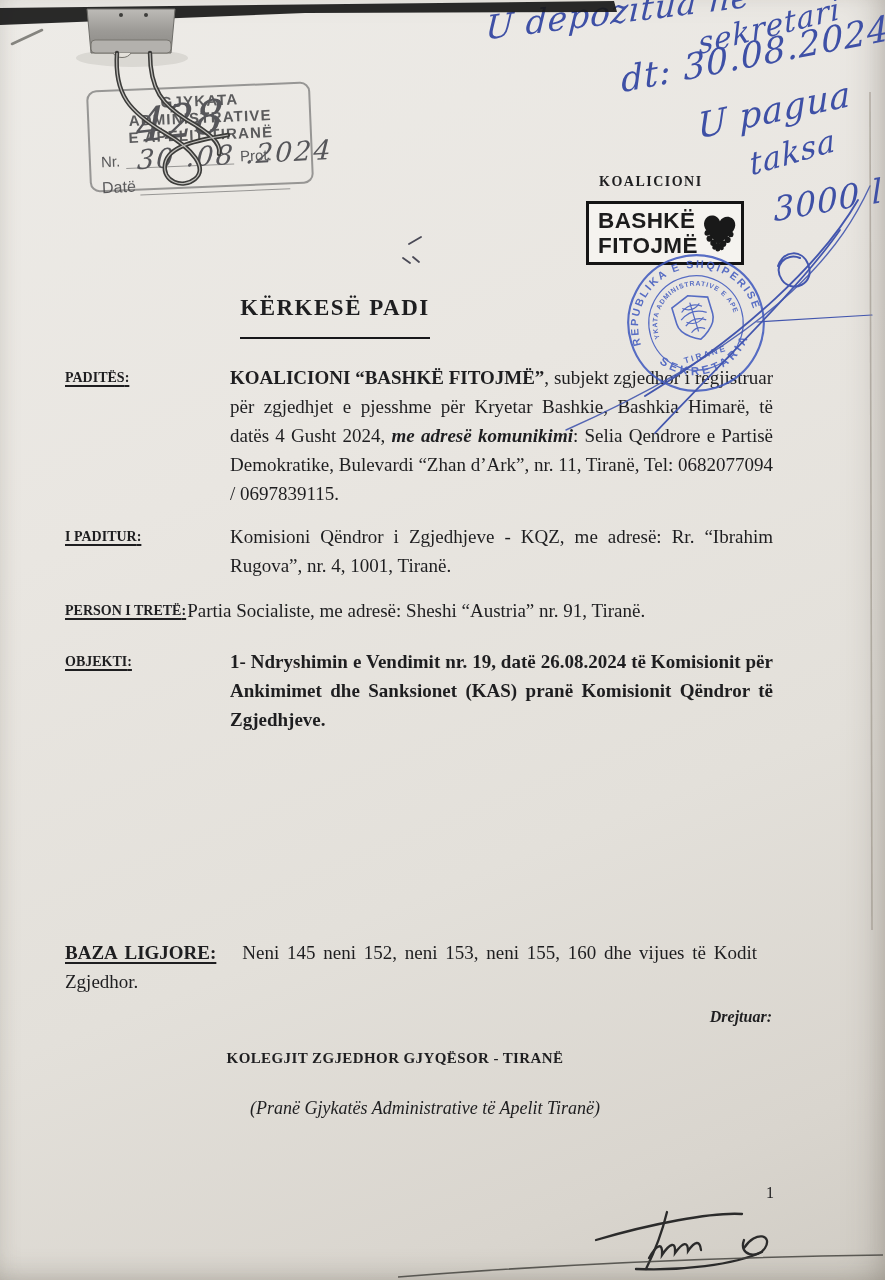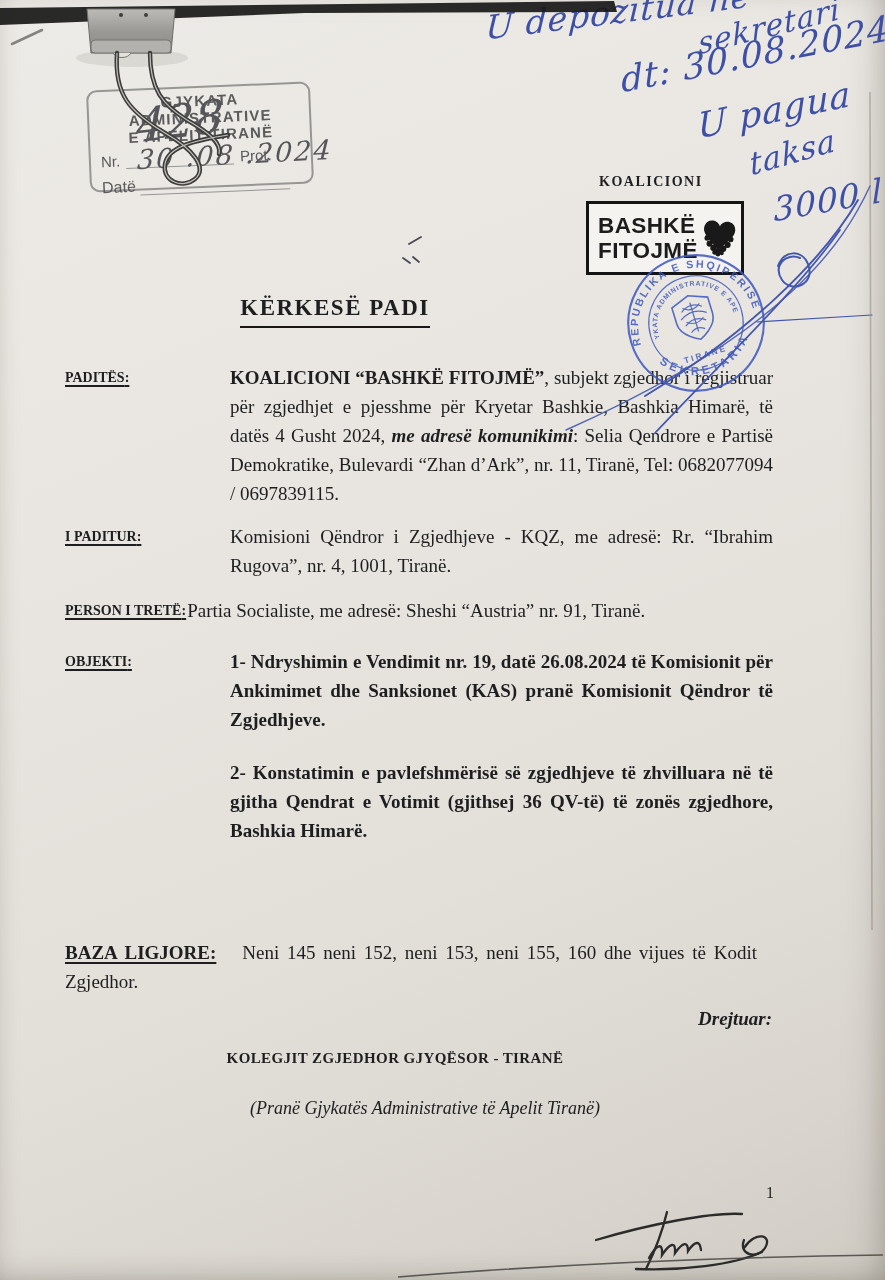--- a/index.html
+++ b/index.html
@@ -20,41 +20,41 @@
   }
   .reg-line1,.reg-line2{font-size:15px;letter-spacing:1.2px;text-align:center;line-height:17px;font-weight:600;}
   .reg-nr-row{margin-top:6px;font-size:15px;display:flex;align-items:flex-end;}
   .reg-blank{display:inline-block;border-bottom:1.5px solid rgba(95,95,95,.6);height:14px;}
   .reg-date-row{margin-top:9px;font-size:16px;display:flex;align-items:flex-end;}
   .reg-hand{position:absolute;font-family:"DejaVu Serif",serif;font-style:italic;color:#56565a;z-index:4;}
   
   .hw{position:absolute;font-family:"DejaVu Serif",serif;font-style:italic;color:#3e50a6;z-index:5;transform-origin:left top;white-space:nowrap;letter-spacing:1px;}
   
   .coal-label{position:absolute;left:599px;top:174px;font-size:14px;font-weight:bold;letter-spacing:1.5px;z-index:2;}
-  .logo-box{position:absolute;left:586px;top:201px;width:158px;height:74px;border:3px solid #141414;background:#f5f3ef;
+  .logo-box{position:absolute;left:586px;top:201px;width:158px;height:64px;border:3px solid #141414;background:#f5f3ef;
     display:flex;align-items:center;padding:2px 4px 2px 9px;box-sizing:border-box;z-index:2;}
   .logo-text{font-family:"Liberation Sans","DejaVu Sans",sans-serif;font-weight:bold;font-size:22.5px;line-height:25px;color:#1c1c1c;letter-spacing:.4px;}
   .logo-heart{margin-left:3px;transform:rotate(4deg);}
   
   .round-stamp{position:absolute;left:623px;top:250px;width:146px;height:146px;transform:rotate(-17deg);z-index:3;opacity:.85;}
   
   .title-wrap{position:absolute;left:65px;top:295px;width:540px;text-align:center;z-index:2;}
-  .title-wrap span{display:inline-block;font-size:23px;font-weight:bold;letter-spacing:1.5px;border-bottom:2.2px solid #17171a;padding-bottom:5px;}
+  .title-wrap span{display:inline-block;font-size:23px;font-weight:bold;letter-spacing:1.5px;border-bottom:2.2px solid #17171a;padding-bottom:16px;}
   .row{position:absolute;left:65px;width:708px;display:flex;z-index:2;}
   .lbl{flex:0 0 165px;font-weight:bold;font-size:14px;line-height:29px;text-decoration:underline;text-decoration-thickness:1.6px;text-underline-offset:3px;}
   .lbl .colon{text-decoration:none;}
   .content{flex:1;font-size:19px;line-height:29px;text-align:justify;}
   .content p{margin:0 0 24px 0;}
   .b{font-weight:bold;}
   .bi{font-weight:bold;font-style:italic;}
   .row-person .lbl{flex:0 0 auto;margin-right:1px;}
   .baza{position:absolute;left:65px;top:938px;width:692px;font-size:19px;line-height:29px;text-align:justify;z-index:2;}
   .baza .lbl-inline{font-weight:bold;text-decoration:underline;text-decoration-thickness:1.6px;text-underline-offset:3px;}
   .baza .gap{display:inline-block;width:26px;}
-  .drejtuar{position:absolute;right:113px;top:1008px;font-size:19px;font-weight:bold;font-style:italic;z-index:2;}
+  .drejtuar{position:absolute;right:113px;top:1008px;font-size:16px;font-weight:bold;font-style:italic;z-index:2;}
   .court-line{position:absolute;left:20px;top:1050px;width:750px;text-align:center;font-size:15px;font-weight:bold;letter-spacing:.4px;z-index:2;}
   .court-note{position:absolute;left:30px;top:1098px;width:790px;text-align:center;font-size:18px;font-style:italic;z-index:2;}
   .page-num{position:absolute;left:766px;top:1184px;font-size:16px;z-index:2;}
   .artifacts{position:absolute;left:0;top:0;z-index:8;pointer-events:none;}
   .stamp-ink{stroke:#3d57be;fill:none;}
   .stamp-txt{fill:#3d57be;font-family:"Liberation Sans","DejaVu Sans",sans-serif;font-weight:bold;}
 </style>
 </head>
 <body>
 
@@ -142,21 +142,20 @@
 
   <div class="row row-person" style="top:596px;">
     <div class="lbl"><span>PERSON I TRETË</span><span class="colon">:</span></div>
     <div class="content" style="text-align:left;">Partia Socialiste, me adresë: Sheshi “Austria” nr. 91, Tiranë.</div>
   </div>
 
   <div class="row" style="top:647px;">
     <div class="lbl"><span>OBJEKTI</span><span class="colon">:</span></div>
     <div class="content b">
       <p>1- Ndryshimin e Vendimit nr. 19, datë 26.08.2024 të Komisionit për Ankimimet dhe Sanksionet (KAS) pranë Komisionit Qëndror të Zgjedhjeve.</p>
-      <p>2- Konstatimin e pavlefshmërisë së zgjedhjeve të zhvilluara në të gjitha Qendrat e Votimit (gjithsej 36 QV-të) të zonës zgjedhore, Bashkia Himarë.</p>
     </div>
   </div>
 
   <div class="baza">
     <span class="lbl-inline"><span>BAZA LIGJORE</span><span style="text-decoration:none;">:</span></span><span class="gap"></span><span>Neni 145 neni 152, neni 153, neni 155, 160 dhe vijues të Kodit Zgjedhor.</span>
   </div>
 
   <div class="drejtuar">Drejtuar:</div>
   <div class="court-line">KOLEGJIT ZGJEDHOR GJYQËSOR - TIRANË</div>
   <div class="court-note">(Pranë Gjykatës Administrative të Apelit Tiranë)</div>

